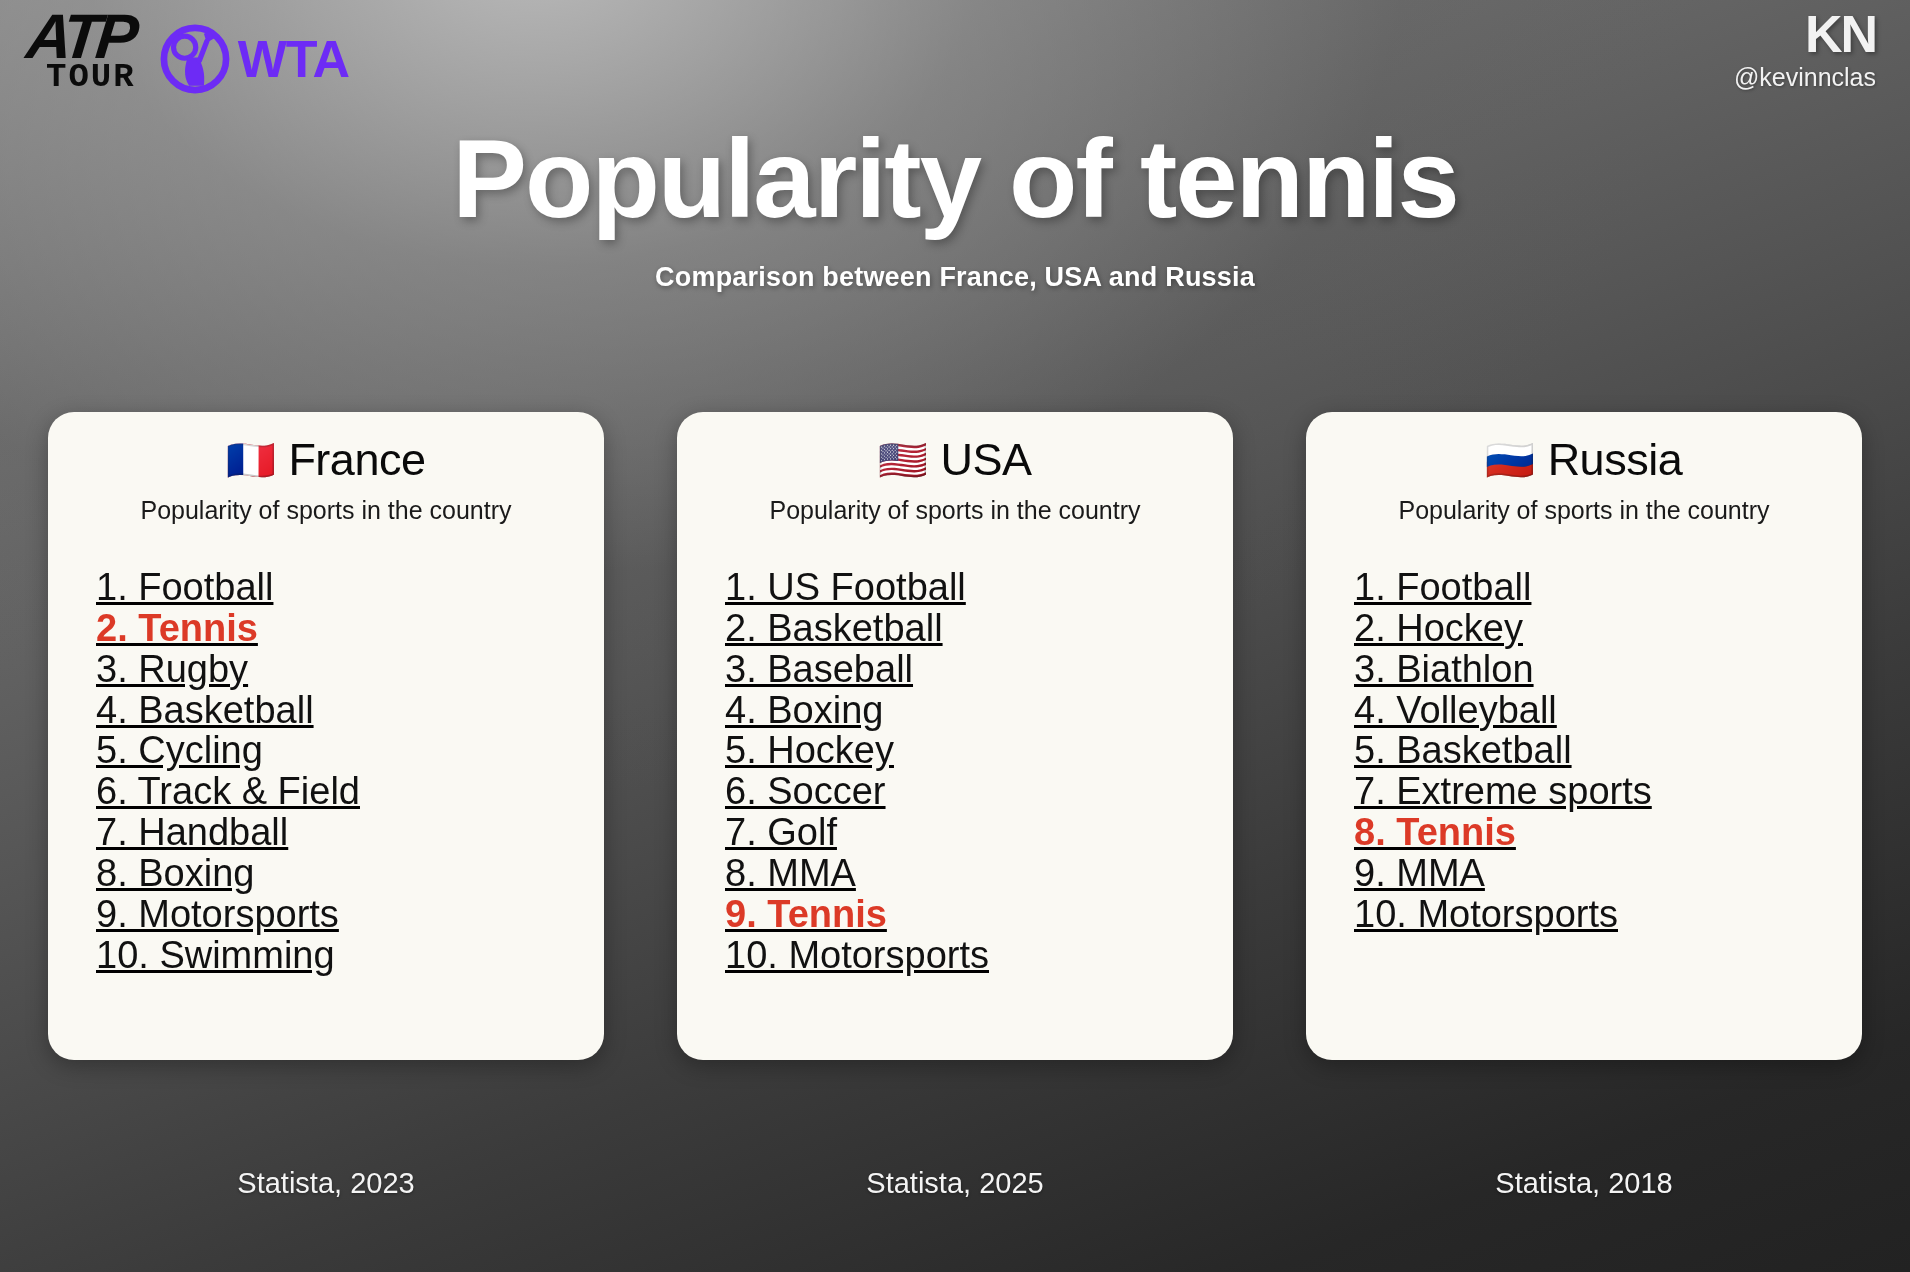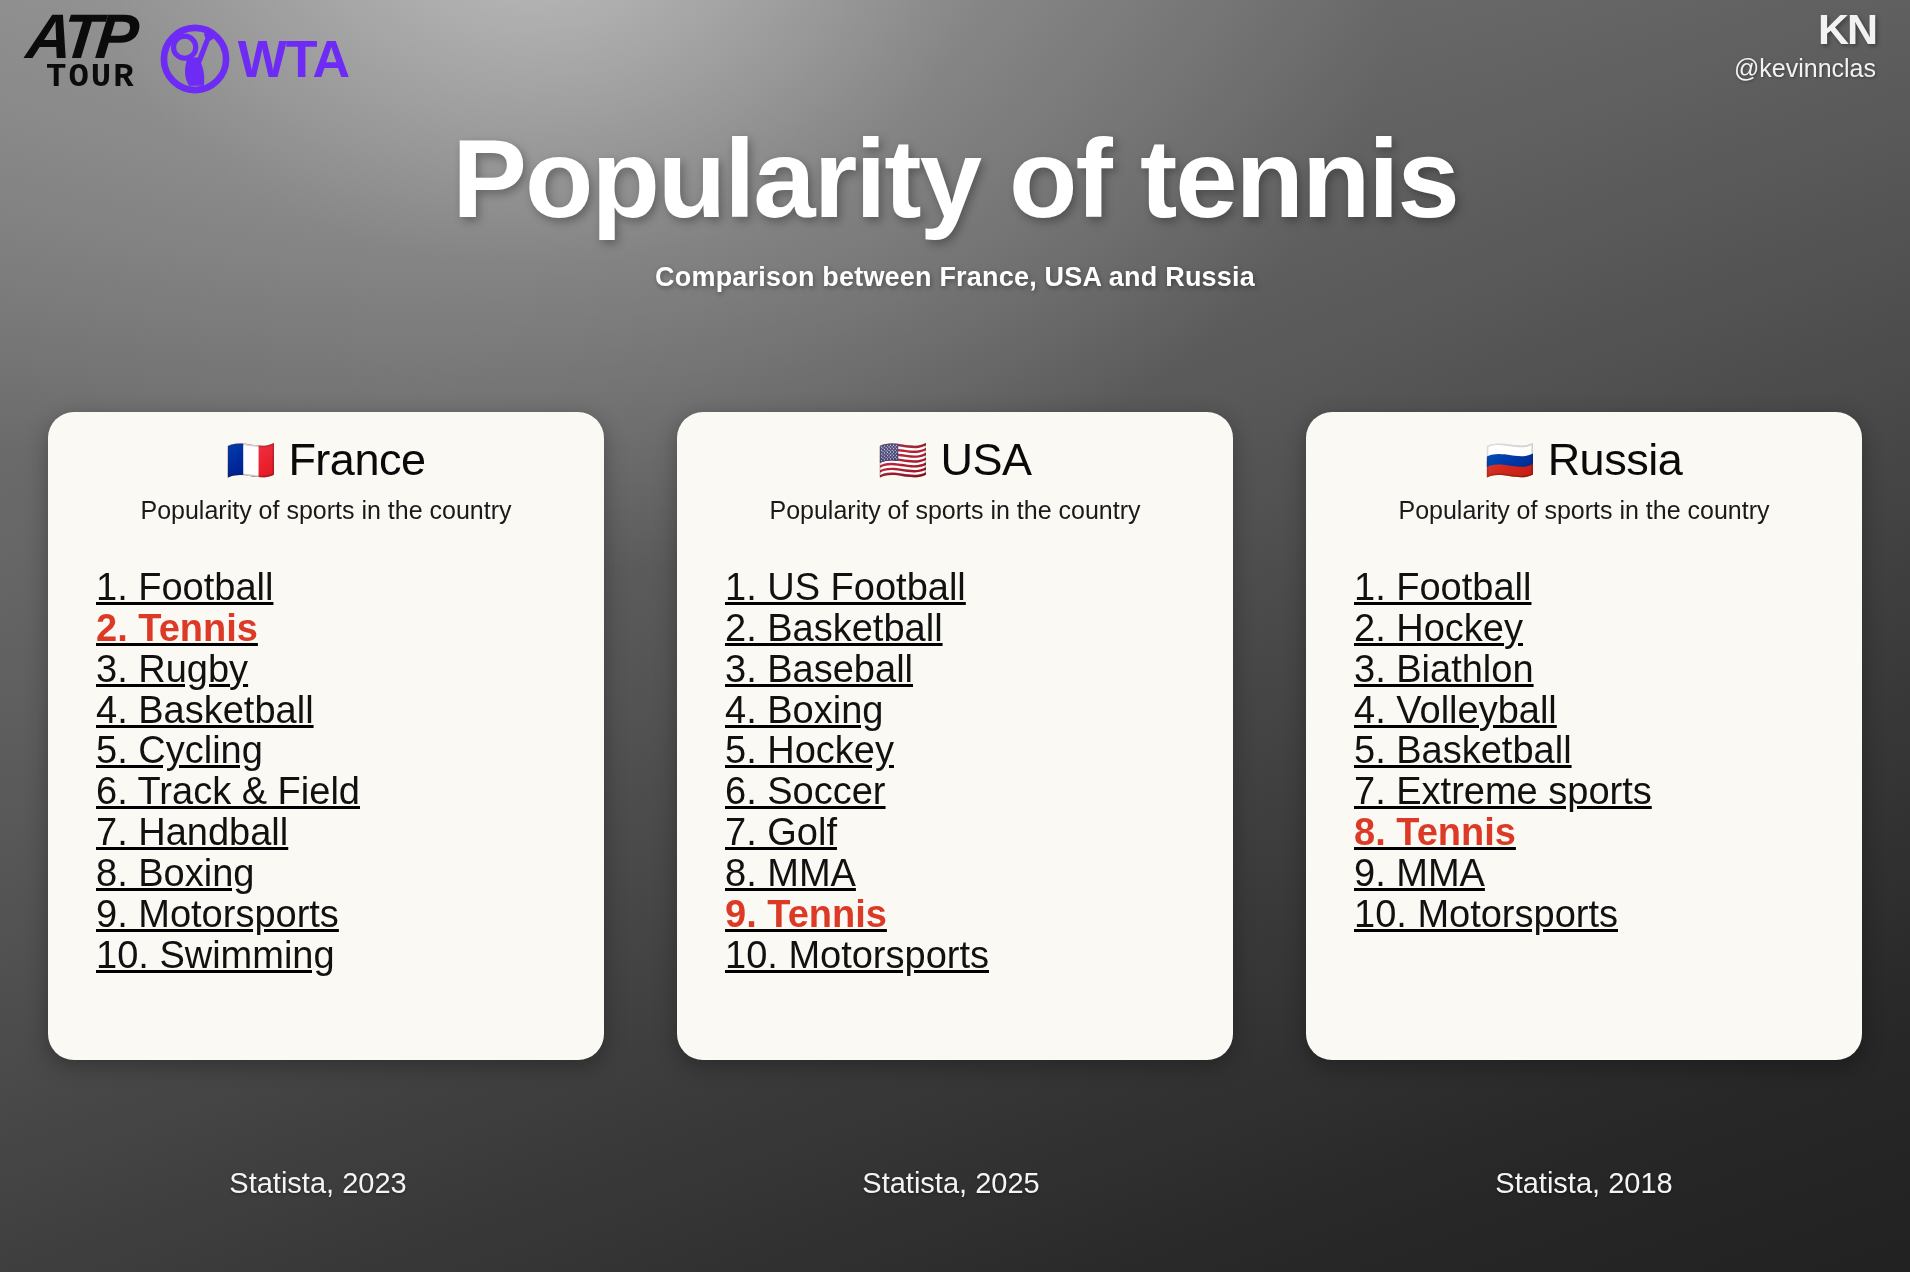--- a/index.html
+++ b/index.html
@@ -34,21 +34,21 @@
   .wta-logo { display:flex; align-items:center; gap:6px; margin-top:16px; }
   .wta-text {
     font-family:"Liberation Sans", sans-serif;
     font-weight:bold; font-size:52px; color:#6d2bf5; letter-spacing:-1px;
   }
 
   
   .watermark { position:absolute; right:34px; top:8px; text-align:right; }
   .wm-kn {
     font-family:"Liberation Sans", sans-serif; font-weight:bold;
-    font-size:43px; color:#f2f2f2; letter-spacing:-2px; line-height:1;
+    font-size:52px; color:#f2f2f2; letter-spacing:-2px; line-height:1;
     text-shadow:2px 2px 4px rgba(0,0,0,0.35);
   }
   .wm-handle {
     font-family:"Liberation Sans", sans-serif; font-weight:normal;
     font-size:25px; color:#f2f2f2; letter-spacing:0px; margin-top:3px;
     text-shadow:1px 1px 3px rgba(0,0,0,0.35);
   }
 
   
   .title-wrap { position:absolute; top:120px; left:0; right:0; text-align:center; }
@@ -94,21 +94,21 @@
   .sport-list { margin-top:42px; padding-left:22px;text-decoration:underline; }
   .sport-item {
     font-family:"Liberation Sans", sans-serif;
     font-size:38px; color:#111111; line-height:1.075;
     white-space:nowrap;
   }
   .sport-item.hl { color:#dc3a27; font-weight:bold; }
 
   
   .sources {
-    position:absolute; bottom:72px; left:40px; right:48px;
+    position:absolute; bottom:72px; left:48px; right:48px;
     display:flex; justify-content:space-between; gap:30px;
   }
   .source {
     width:556px; text-align:center;
     font-family:"Liberation Sans", sans-serif;
     font-size:29px; color:#f4f4f4; font-weight:normal;
     text-shadow:0 1px 3px rgba(0,0,0,0.4);
   }
 </style>
 </head>

